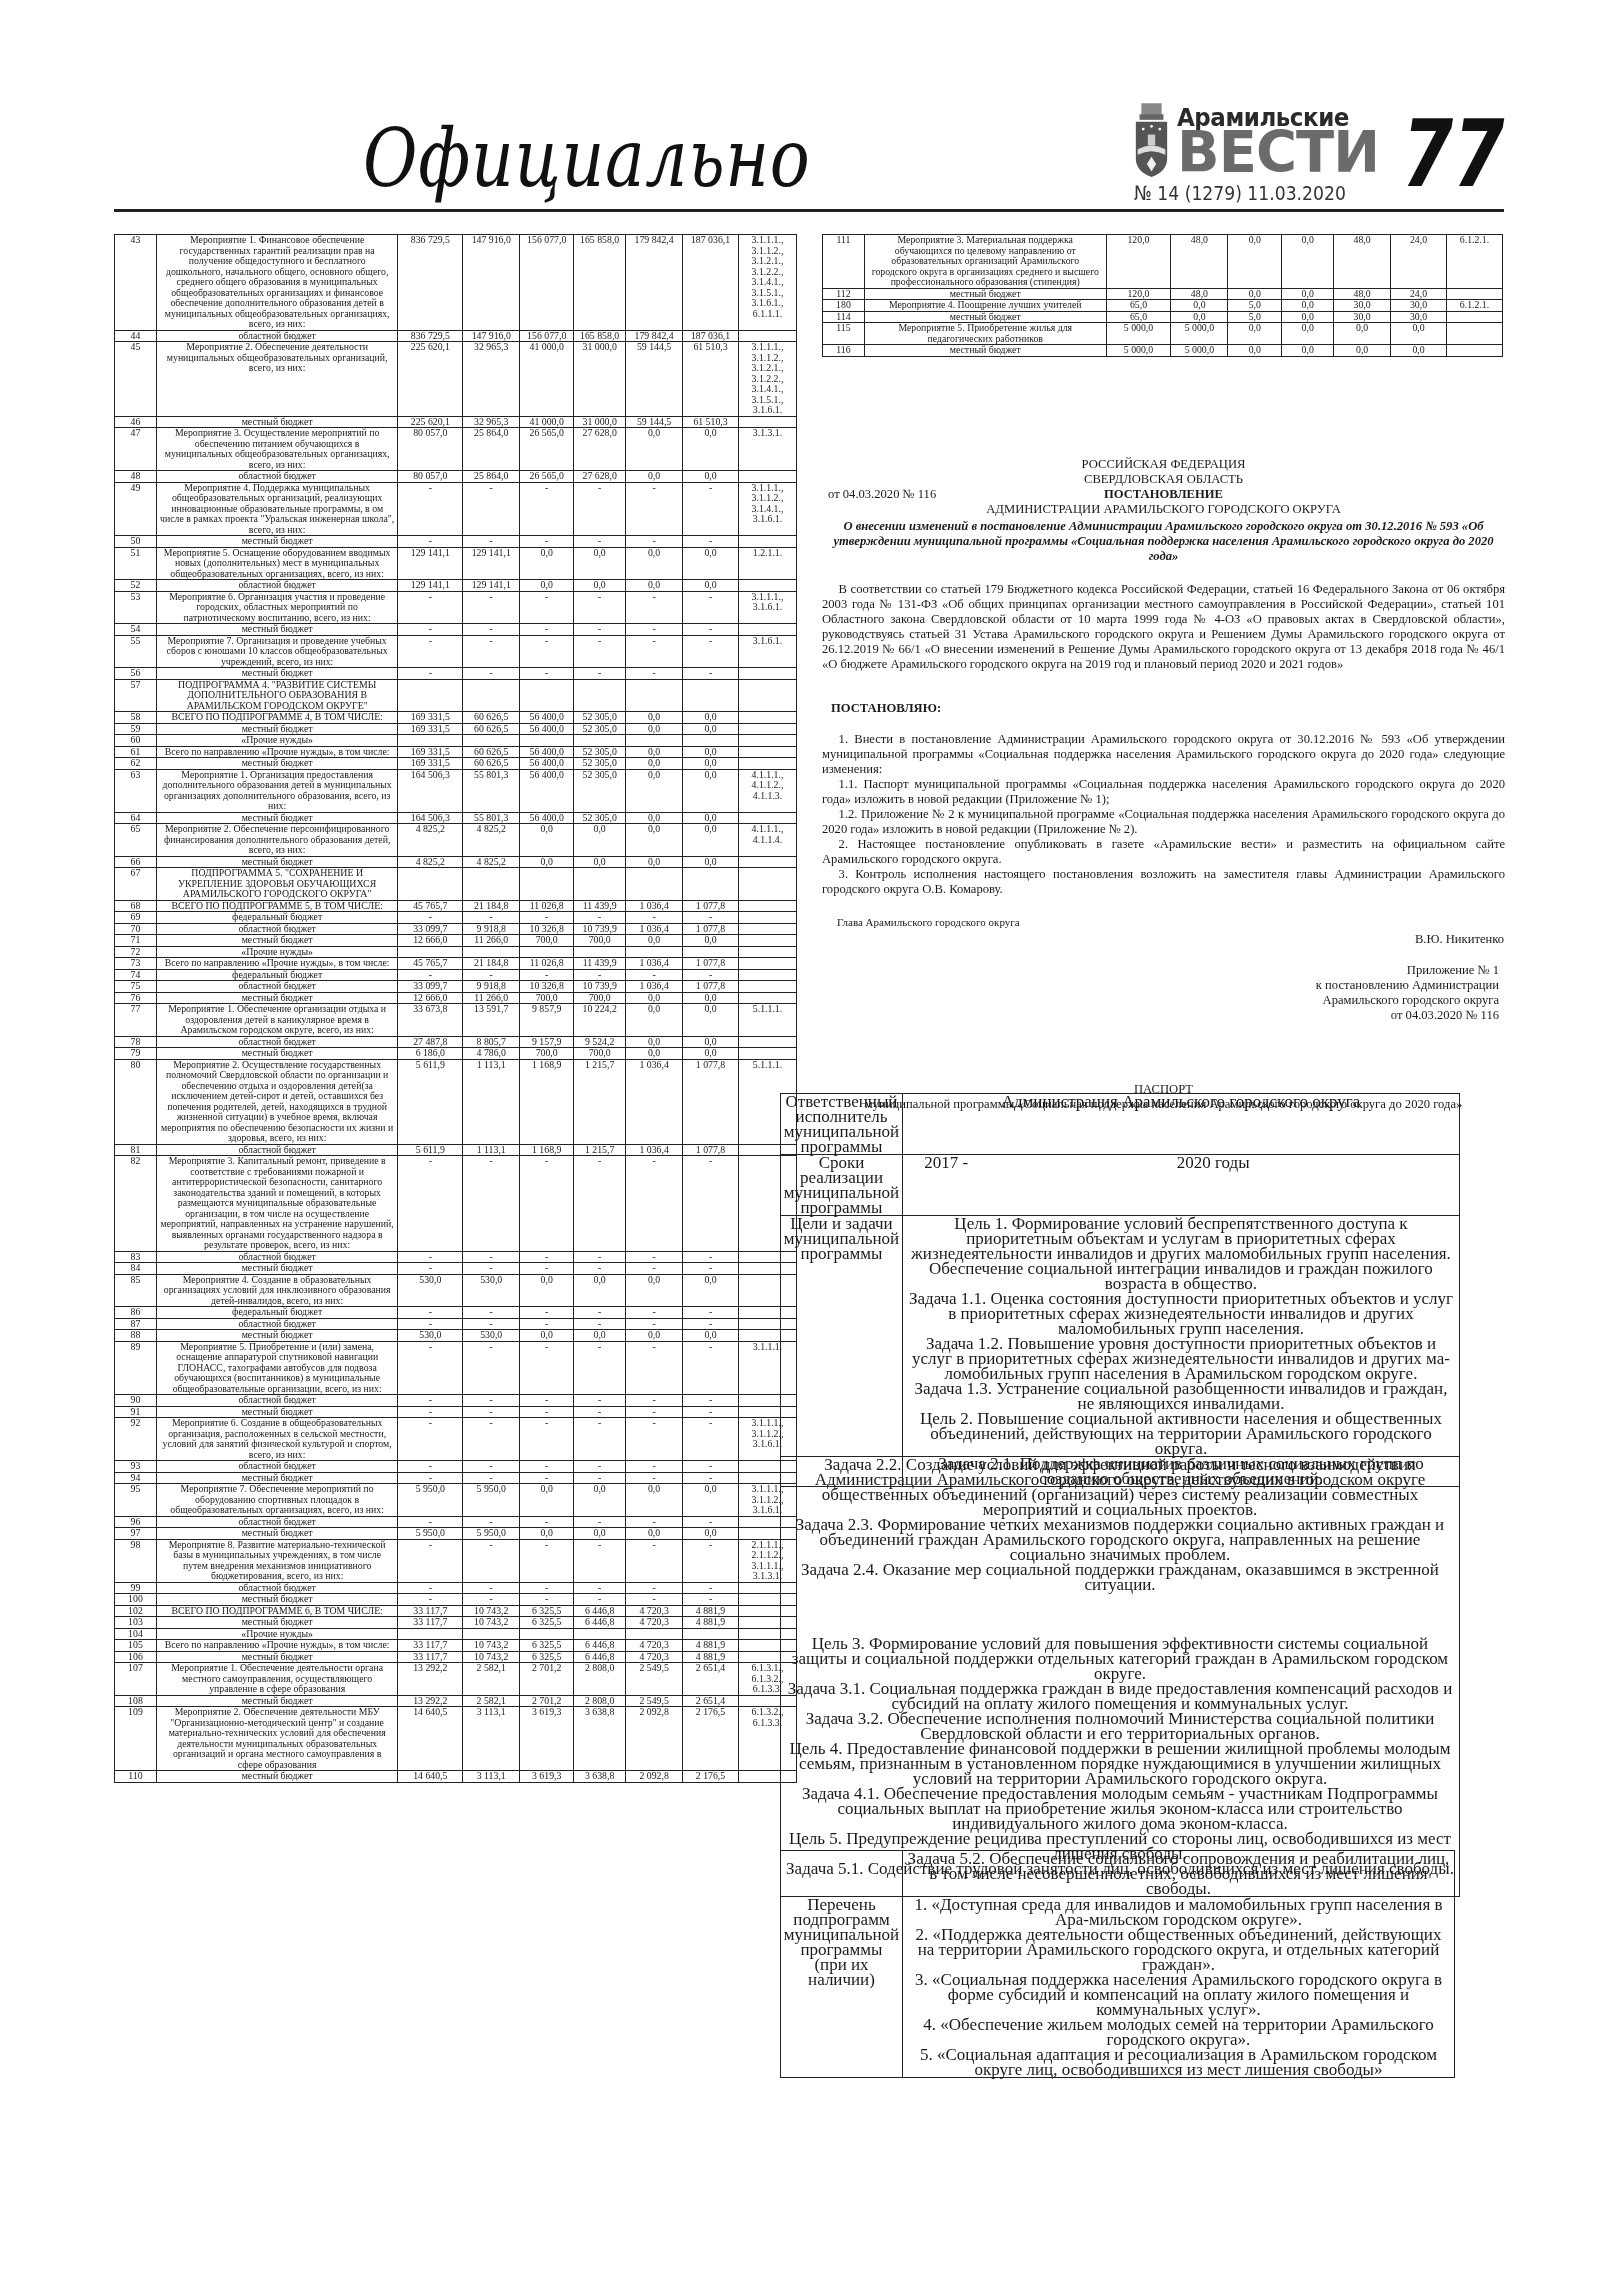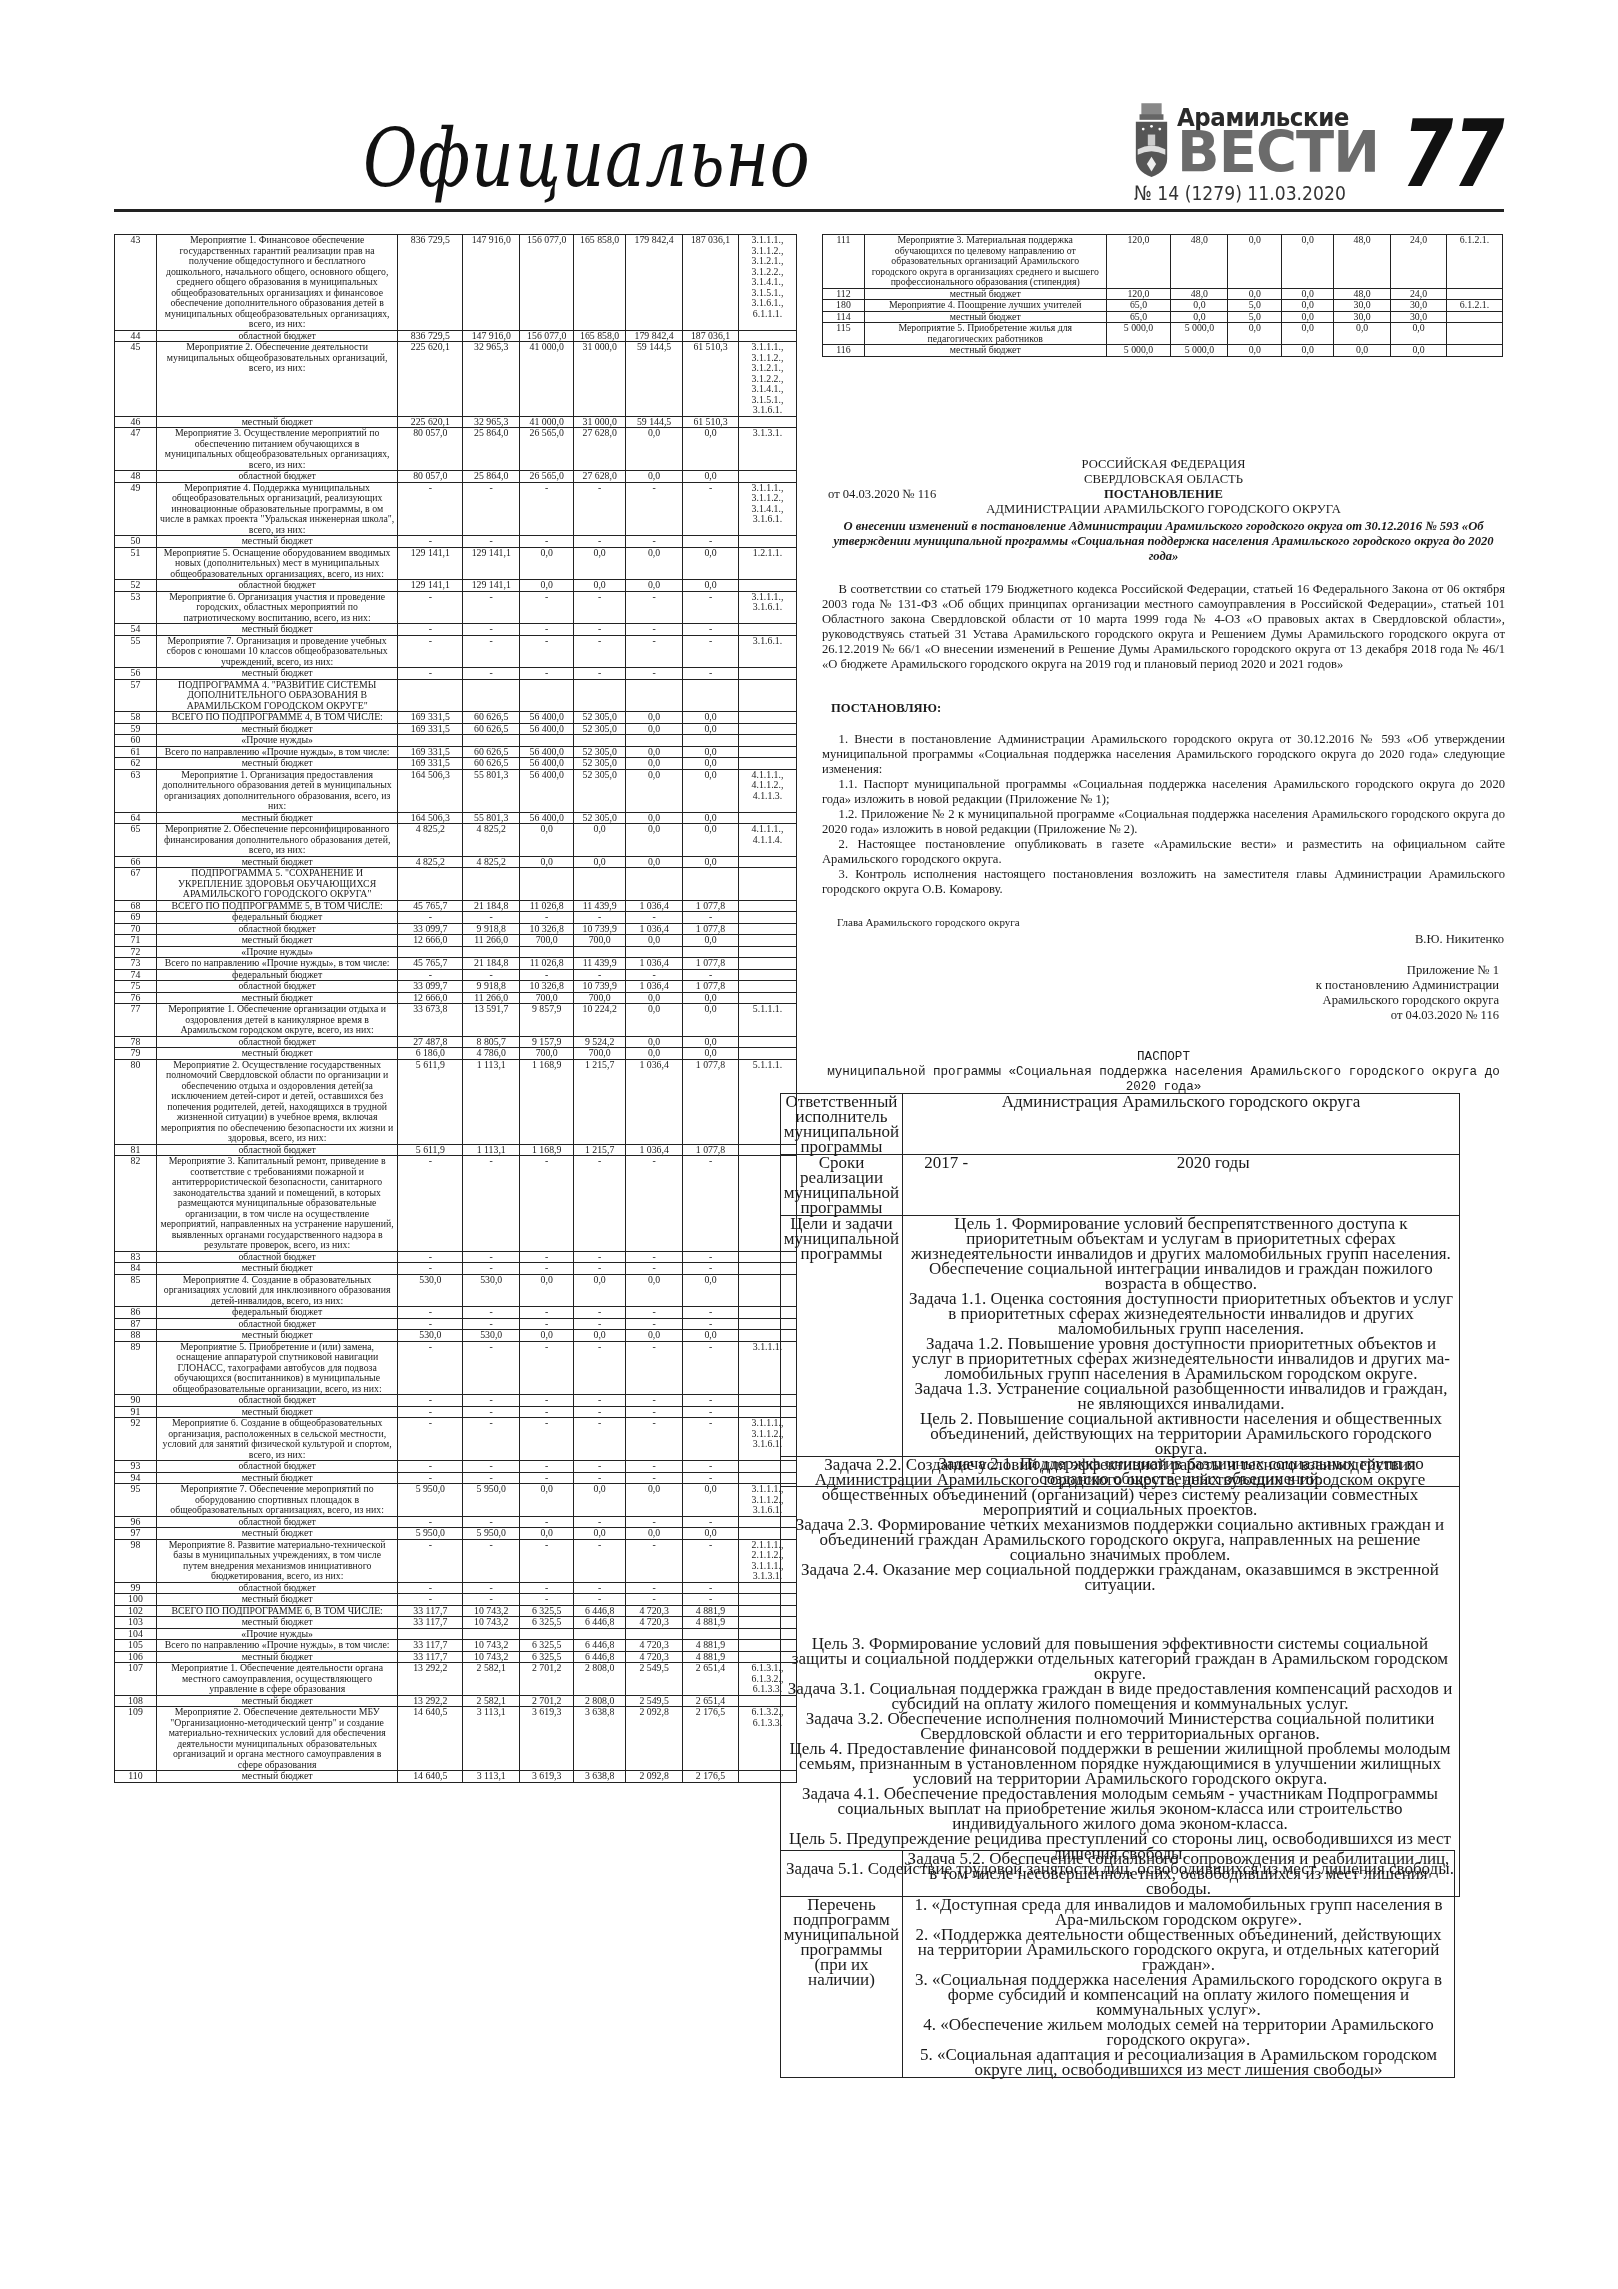--- a/index.html
+++ b/index.html
@@ -29,21 +29,21 @@
   .decree-date{position:absolute;left:828px;top:487px;font-size:12.6px;}
   .decree-title{top:519px;text-align:center;font-style:italic;font-weight:bold;line-height:15px;}
   .decree-body{top:582px;text-align:justify;}
   .decree-body p{margin:0;text-indent:16.6px;}
   .decree-resolve{position:absolute;left:831px;top:701px;font-weight:bold;font-size:12.6px;}
   .decree-items{top:732px;text-align:justify;}
   .decree-items p{margin:0;text-indent:16.6px;}
   .signature-role{position:absolute;left:837px;top:916px;font-size:11px;}
   .signature-name{position:absolute;right:115px;top:932px;font-size:12.6px;}
   .appendix{top:963px;text-align:right;padding-right:5.5px;width:677px;}
-  .passport-title{top:1050px;text-align:center;font-family:Liberation Mono, monospace;}
+  .passport-title{top:1082px;text-align:center;}
   .passport{position:absolute;left:780px;font-size:17px;line-height:15px;}
   .passport td{border:1.3px solid #222;vertical-align:top;text-align:center;padding:0 2.8px;}
   .passport td.label{width:114px;}
   .p1{top:1093px;width:680px;}
   .p2{top:1456px;width:680px;}
   .p3{top:1850px;width:675px;padding-left:40px;}
   .years{display:flex;}
   .years span:first-child{width:129px;text-align:left;padding-left:18.5px;}
   .years span:last-child{flex:1;text-align:center;padding-right:83px;}
 </style>

